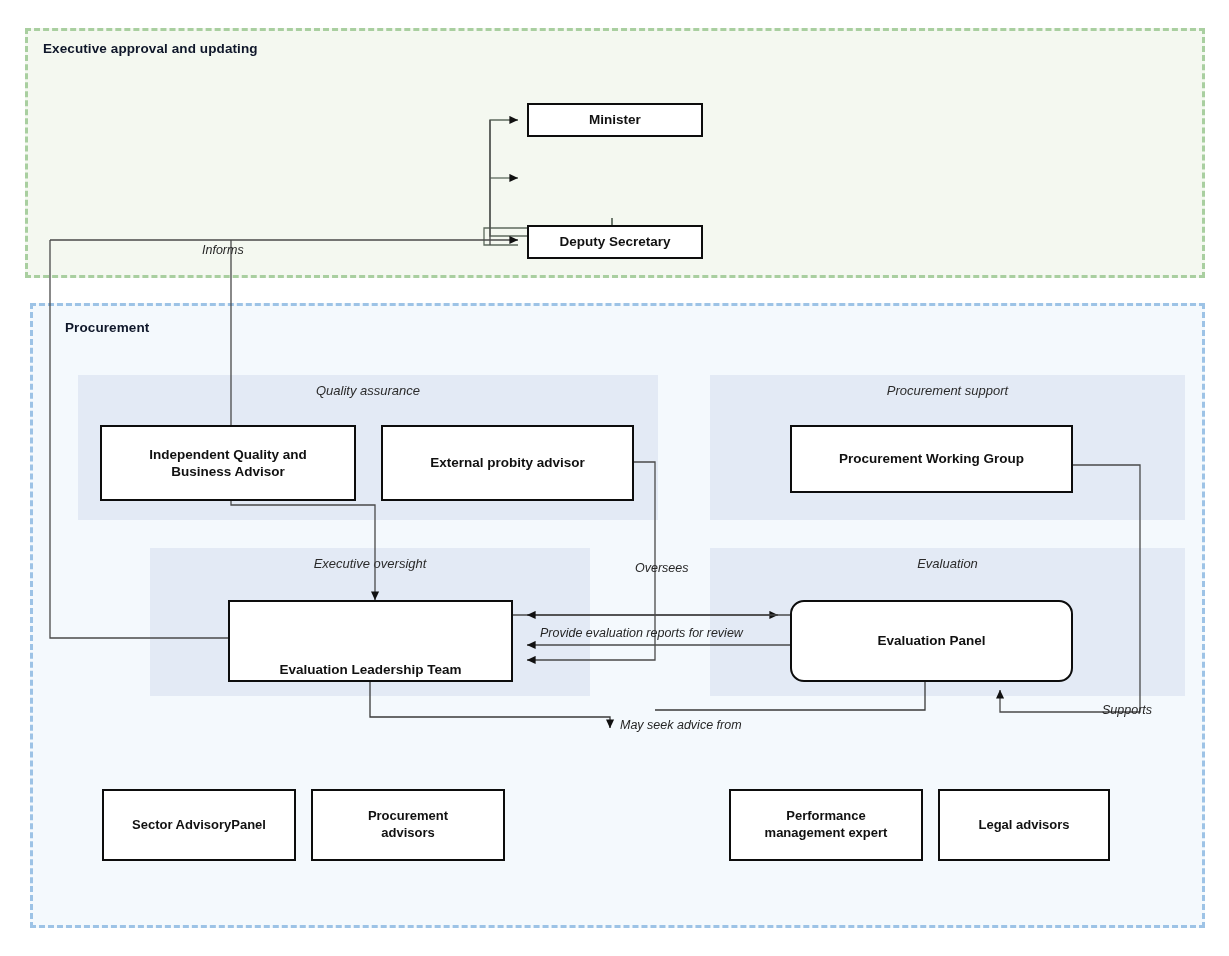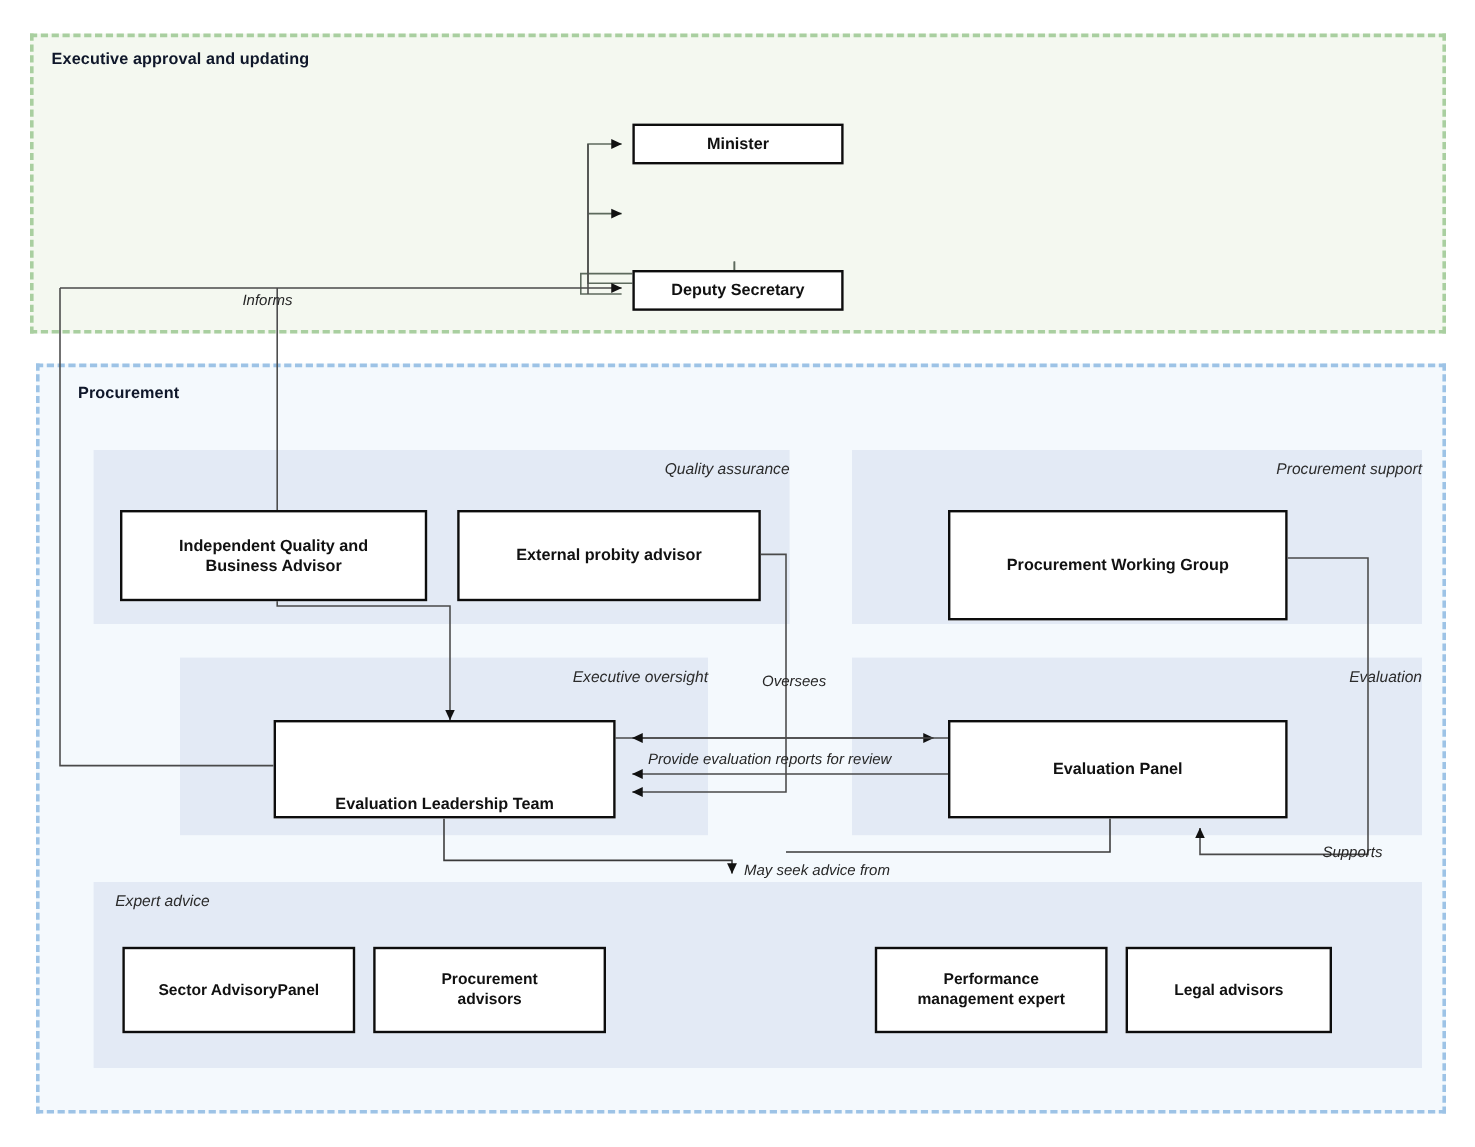--- a/index.html
+++ b/index.html
@@ -14,21 +14,21 @@
   .zone-exec{border:3px dashed #a9cfa0;background:#f4f8f0;}
   .zone-proc{border:3px dashed #9dc3e6;background:#f4f9fd;}
 
   .zone-title{
     position:absolute;font-size:13.5px;font-weight:bold;color:#0f172a;
     letter-spacing:.1px;white-space:nowrap;
   }
 
   .band{position:absolute;background:#e3eaf5;box-sizing:border-box;}
   .band-title{
-    position:absolute;width:100%;text-align:right;top:8px;
+    position:absolute;width:100%;text-align:center;top:8px;
     font-size:13px;font-style:italic;color:#2b2b2b;
   }
   .band-title.left{text-align:left;left:18px;width:auto;}
 
   .node{
     position:absolute;box-sizing:border-box;background:#ffffff;
     border:2.4px solid #0d0d0d;
     display:flex;align-items:center;justify-content:center;text-align:center;
     font-size:13.5px;font-weight:bold;color:#111;line-height:1.28;
     padding:2px 6px;
@@ -60,23 +60,20 @@
   </div>
 
   <div class="band" style="left:150px;top:548px;width:440px;height:148px;">
     <div class="band-title">Executive oversight</div>
   </div>
 
   <div class="band" style="left:710px;top:548px;width:475px;height:148px;">
     <div class="band-title">Evaluation</div>
   </div>
 
-  <div class="band" style="left:78px;top:735px;width:1107px;height:155px;">
-    <div class="band-title left">Expert advice</div>
-  </div>
 
   <svg id="wires" viewBox="0 0 1229 956" xmlns="http://www.w3.org/2000/svg">
     <defs>
       <marker id="arrowDark" markerWidth="9" markerHeight="9" refX="8.6" refY="4.5" orient="auto" markerUnits="userSpaceOnUse">
         <path d="M0,0.4 L8.8,4.5 L0,8.6 z" fill="#111111"></path>
       </marker>
       <marker id="arrowGrey" markerWidth="9" markerHeight="9" refX="8.6" refY="4.5" orient="auto" markerUnits="userSpaceOnUse">
         <path d="M0,0.4 L8.8,4.5 L0,8.6 z" fill="#111111"></path>
       </marker>
     </defs>
@@ -137,29 +134,29 @@
 
   <div class="node" style="left:100px;top:425px;width:256px;height:76px;flex-direction:column;">
     <span>Independent Quality and</span>
     <span>Business Advisor</span>
   </div>
 
   <div class="node" style="left:381px;top:425px;width:253px;height:76px;">
     <span>External probity advisor</span>
   </div>
 
-  <div class="node" style="left:790px;top:425px;width:283px;height:92px;">
+  <div class="node" style="left:790px;top:425px;width:283px;height:68px;">
     <span>Procurement Working Group</span>
   </div>
 
   <div class="node" style="left:228px;top:600px;width:285px;height:82px;align-items:flex-end;">
     <span>Evaluation Leadership Team</span>
   </div>
 
-  <div class="node" style="left:790px;top:600px;width:283px;height:82px;">
+  <div class="node" style="left:790px;top:600px;width:283px;height:82px;border-radius:14px;">
     <span>Evaluation Panel</span>
   </div>
 
   <div class="node small" style="left:102px;top:789px;width:194px;height:72px;">
     <span>Sector Advisory</span>
     <span>Panel</span>
   </div>
 
   <div class="node small" style="left:311px;top:789px;width:194px;height:72px;flex-direction:column;">
     <span>Procurement</span>

